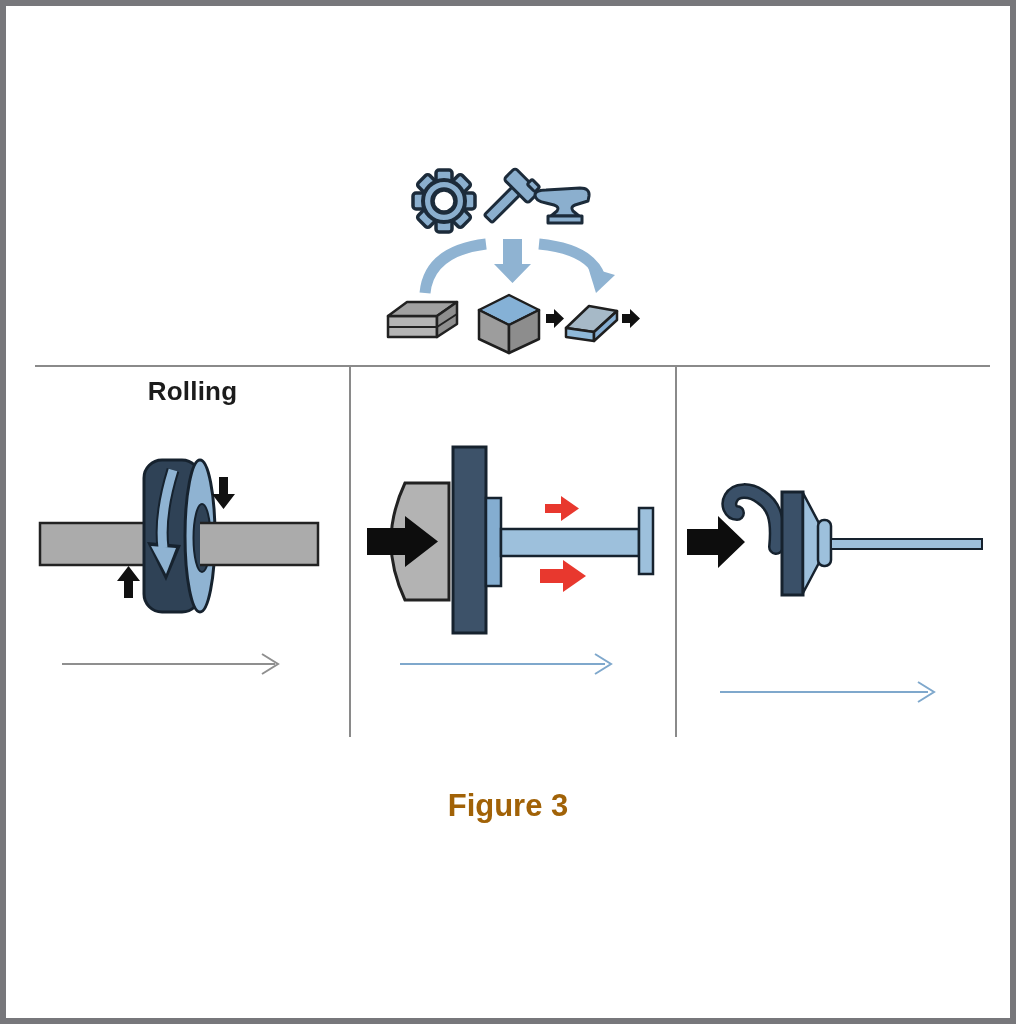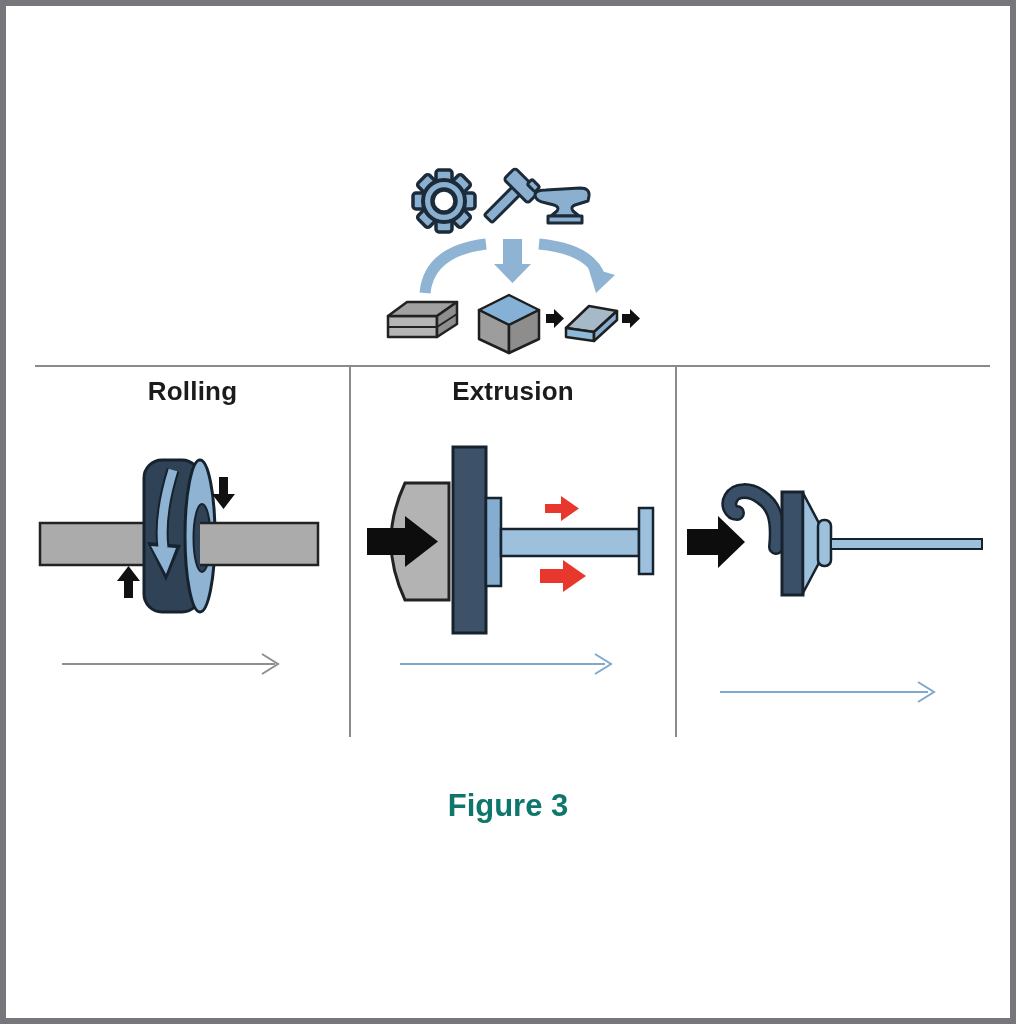--- a/index.html
+++ b/index.html
@@ -25,21 +25,21 @@
     letter-spacing:0.2px;
     z-index:2;
   }
   .title-rolling{left:35px;width:315px;}
   .title-extrusion{left:350px;width:326px;}
   .title-drawing{left:676px;width:314px;}
   .figure-caption{
     position:absolute;
     left:0;right:0;top:788px;
     text-align:center;
-    font-size:31px;font-weight:700;color:#0f766e;
+    font-size:31px;font-weight:700;color:#a16207;
     z-index:2;
   }
 </style>
 </head>
 <body>
 
 <div class="frame">
 
   <svg class="gfx" viewBox="0 0 1024 1024">
 
@@ -166,18 +166,17 @@
       <rect x="818" y="520" width="13" height="46" rx="6" fill="#9DC0DC" stroke="#16222E" stroke-width="2.5"></rect>
       <rect x="831" y="539" width="151" height="10" fill="#9DC0DC" stroke="#16222E" stroke-width="2"></rect>
       <g stroke="#7FA8CC" stroke-width="2" fill="none">
         <line x1="720" y1="692" x2="928" y2="692"></line>
         <path d="M918 682 L934 692 L918 702"></path>
       </g>
     </g>
   </svg>
 
   <div class="panel-title title-rolling">Rolling</div>
-  <div class="panel-title title-extrusion">Extrusion</div>
 
   <div class="figure-caption">Figure 3</div>
 
   <div class="frame-border"></div>
 </div>
 
 </body></html>

